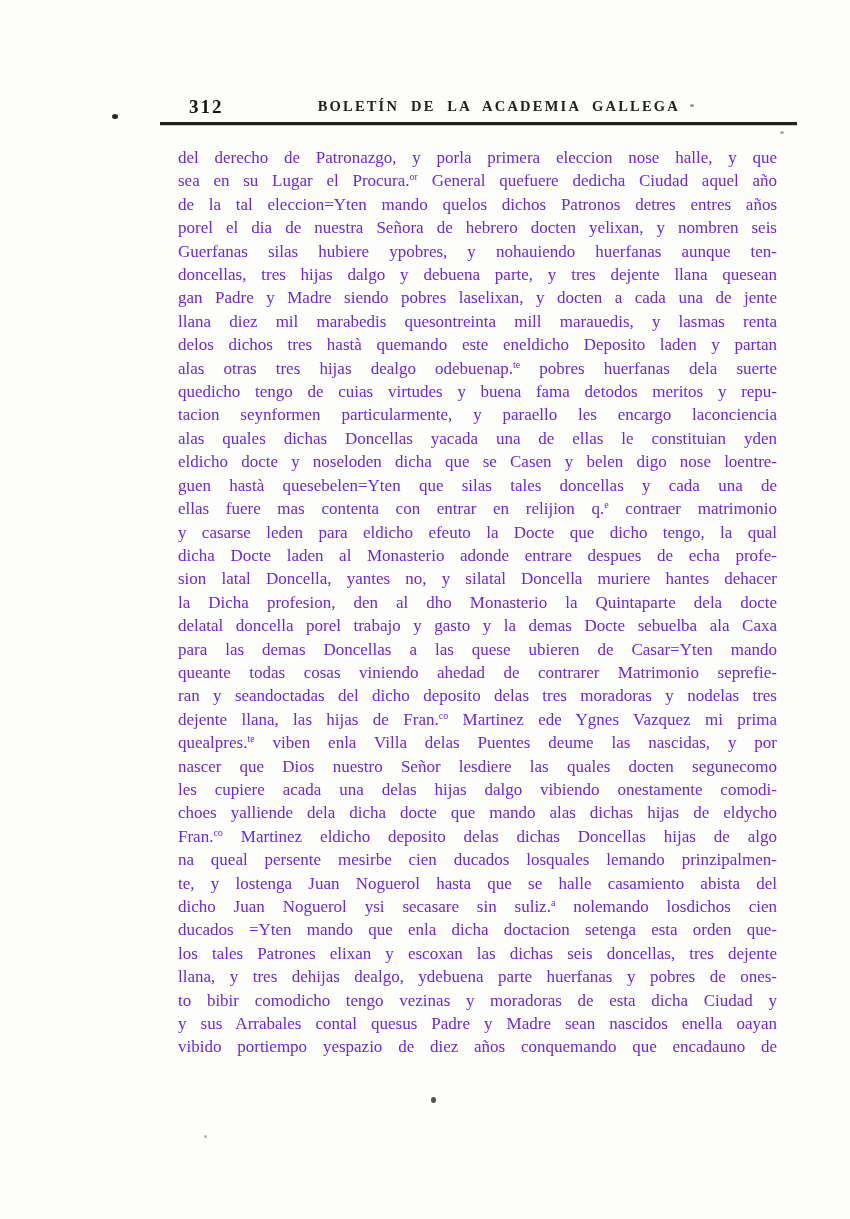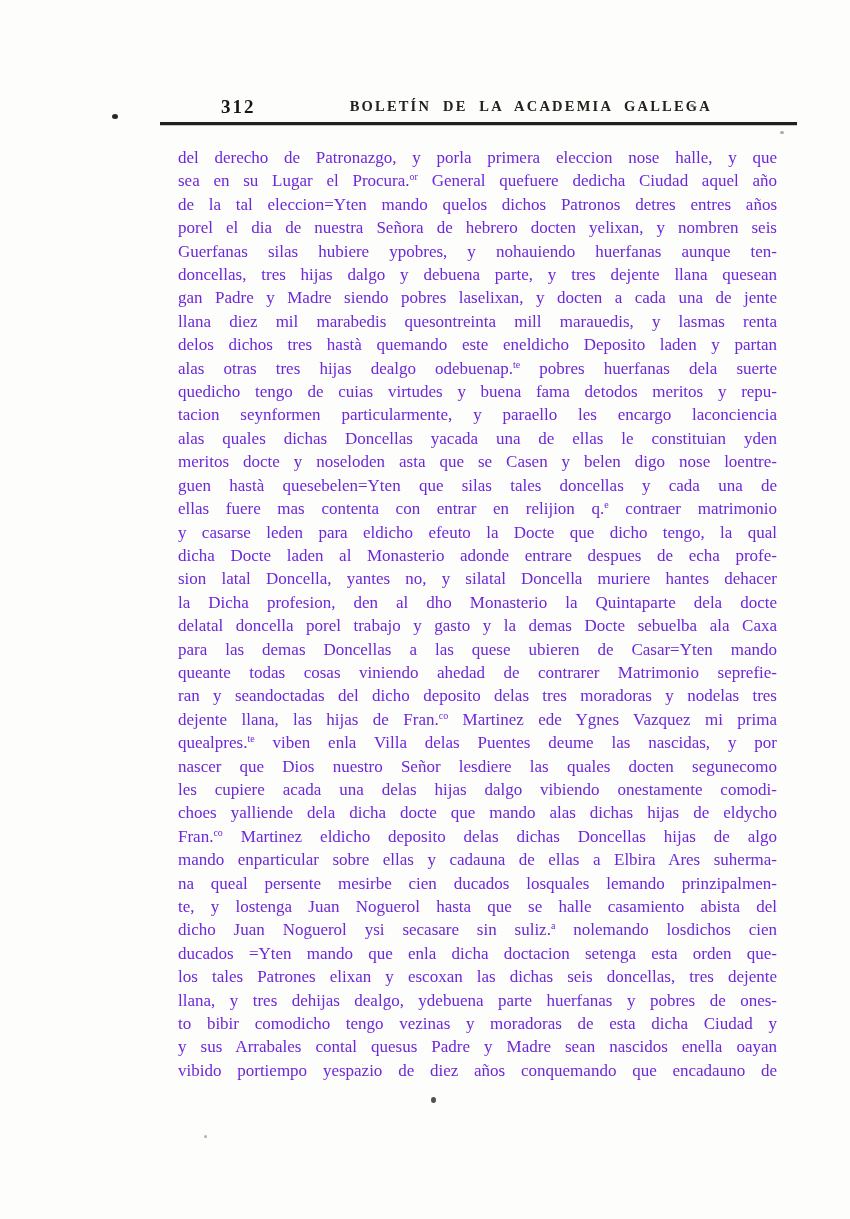--- a/index.html
+++ b/index.html
@@ -17,21 +17,20 @@
     font-family: "Liberation Serif", "DejaVu Serif", serif;
     color: #1b1916;
   }
   
   .header {
     position: absolute;
     left: 0;
     top: 96px;
     width: 700px;
     height: 26px;
-    margin-left: 32px;
   }
   .page-number {
     position: absolute;
     left: 189px;
     top: 0;
     font-size: 19px;
     font-weight: bold;
     letter-spacing: 2px;
     color: #181613;
   }
@@ -109,38 +108,37 @@
       <div class="line">porel el dia de nuestra Señora de hebrero docten yelixan, y nombren seis</div>
       <div class="line">Guerfanas silas hubiere ypobres, y nohauiendo huerfanas aunque ten-</div>
       <div class="line">doncellas, tres hijas dalgo y debuena parte, y tres dejente llana quesean</div>
       <div class="line">gan Padre y Madre siendo pobres laselixan, y docten a cada una de jente</div>
       <div class="line">llana diez mil marabedis quesontreinta mill marauedis, y lasmas renta</div>
       <div class="line">delos dichos tres hastà quemando este eneldicho Deposito laden y partan</div>
       <div class="line">alas otras tres hijas dealgo odebuenap.<sup>te</sup> pobres huerfanas dela suerte</div>
       <div class="line">quedicho tengo de cuias virtudes y buena fama detodos meritos y repu-</div>
       <div class="line">tacion seynformen particularmente, y paraello les encargo laconciencia</div>
       <div class="line">alas quales dichas Doncellas yacada una de ellas le constituian yden</div>
-      <div class="line">meritos docte y noseloden asta que se Casen y belen digo nose loentre-</div>
+      <div class="line">eldicho docte y noseloden dicha que se Casen y belen digo nose loentre-</div>
       <div class="line">guen hastà quesebelen=Yten que silas tales doncellas y cada una de</div>
       <div class="line">ellas fuere mas contenta con entrar en relijion q.<sup>e</sup> contraer matrimonio</div>
       <div class="line">y casarse leden para eldicho efeuto la Docte que dicho tengo, la qual</div>
       <div class="line">dicha Docte laden al Monasterio adonde entrare despues de echa profe-</div>
       <div class="line">sion latal Doncella, yantes no, y silatal Doncella muriere hantes dehacer</div>
       <div class="line">la Dicha profesion, den al dho Monasterio la Quintaparte dela docte</div>
       <div class="line">delatal doncella porel trabajo y gasto y la demas Docte sebuelba ala Caxa</div>
       <div class="line">para las demas Doncellas a las quese ubieren de Casar=Yten mando</div>
       <div class="line">queante todas cosas viniendo ahedad de contrarer Matrimonio seprefie-</div>
       <div class="line">ran y seandoctadas del dicho deposito delas tres moradoras y nodelas tres</div>
       <div class="line">dejente llana, las hijas de Fran.<sup>co</sup> Martinez ede Ygnes Vazquez mi prima</div>
       <div class="line">quealpres.<sup>te</sup> viben enla Villa delas Puentes deume las nascidas, y por</div>
       <div class="line">nascer que Dios nuestro Señor lesdiere las quales docten segunecomo</div>
       <div class="line">les cupiere acada una delas hijas dalgo vibiendo onestamente comodi-</div>
       <div class="line">choes yalliende dela dicha docte que mando alas dichas hijas de eldycho</div>
       <div class="line">Fran.<sup>co</sup> Martinez eldicho deposito delas dichas Doncellas hijas de algo</div>
-      <div class="line">mando enparticular sobre ellas y cadauna de ellas a Elbira Ares suherma-</div>
       <div class="line">na queal persente mesirbe cien ducados losquales lemando prinzipalmen-</div>
       <div class="line">te, y lostenga Juan Noguerol hasta que se halle casamiento abista del</div>
       <div class="line">dicho Juan Noguerol ysi secasare sin suliz.<sup>a</sup> nolemando losdichos cien</div>
       <div class="line">ducados =Yten mando que enla dicha doctacion setenga esta orden que-</div>
       <div class="line">los tales Patrones elixan y escoxan las dichas seis doncellas, tres dejente</div>
       <div class="line">llana, y tres dehijas dealgo, ydebuena parte huerfanas y pobres de ones-</div>
       <div class="line">to bibir comodicho tengo vezinas y moradoras de esta dicha Ciudad y</div>
       <div class="line">y sus Arrabales contal quesus Padre y Madre sean nascidos enella oayan</div>
       <div class="line">vibido portiempo yespazio de diez años conquemando que encadauno de</div>
     </div>

